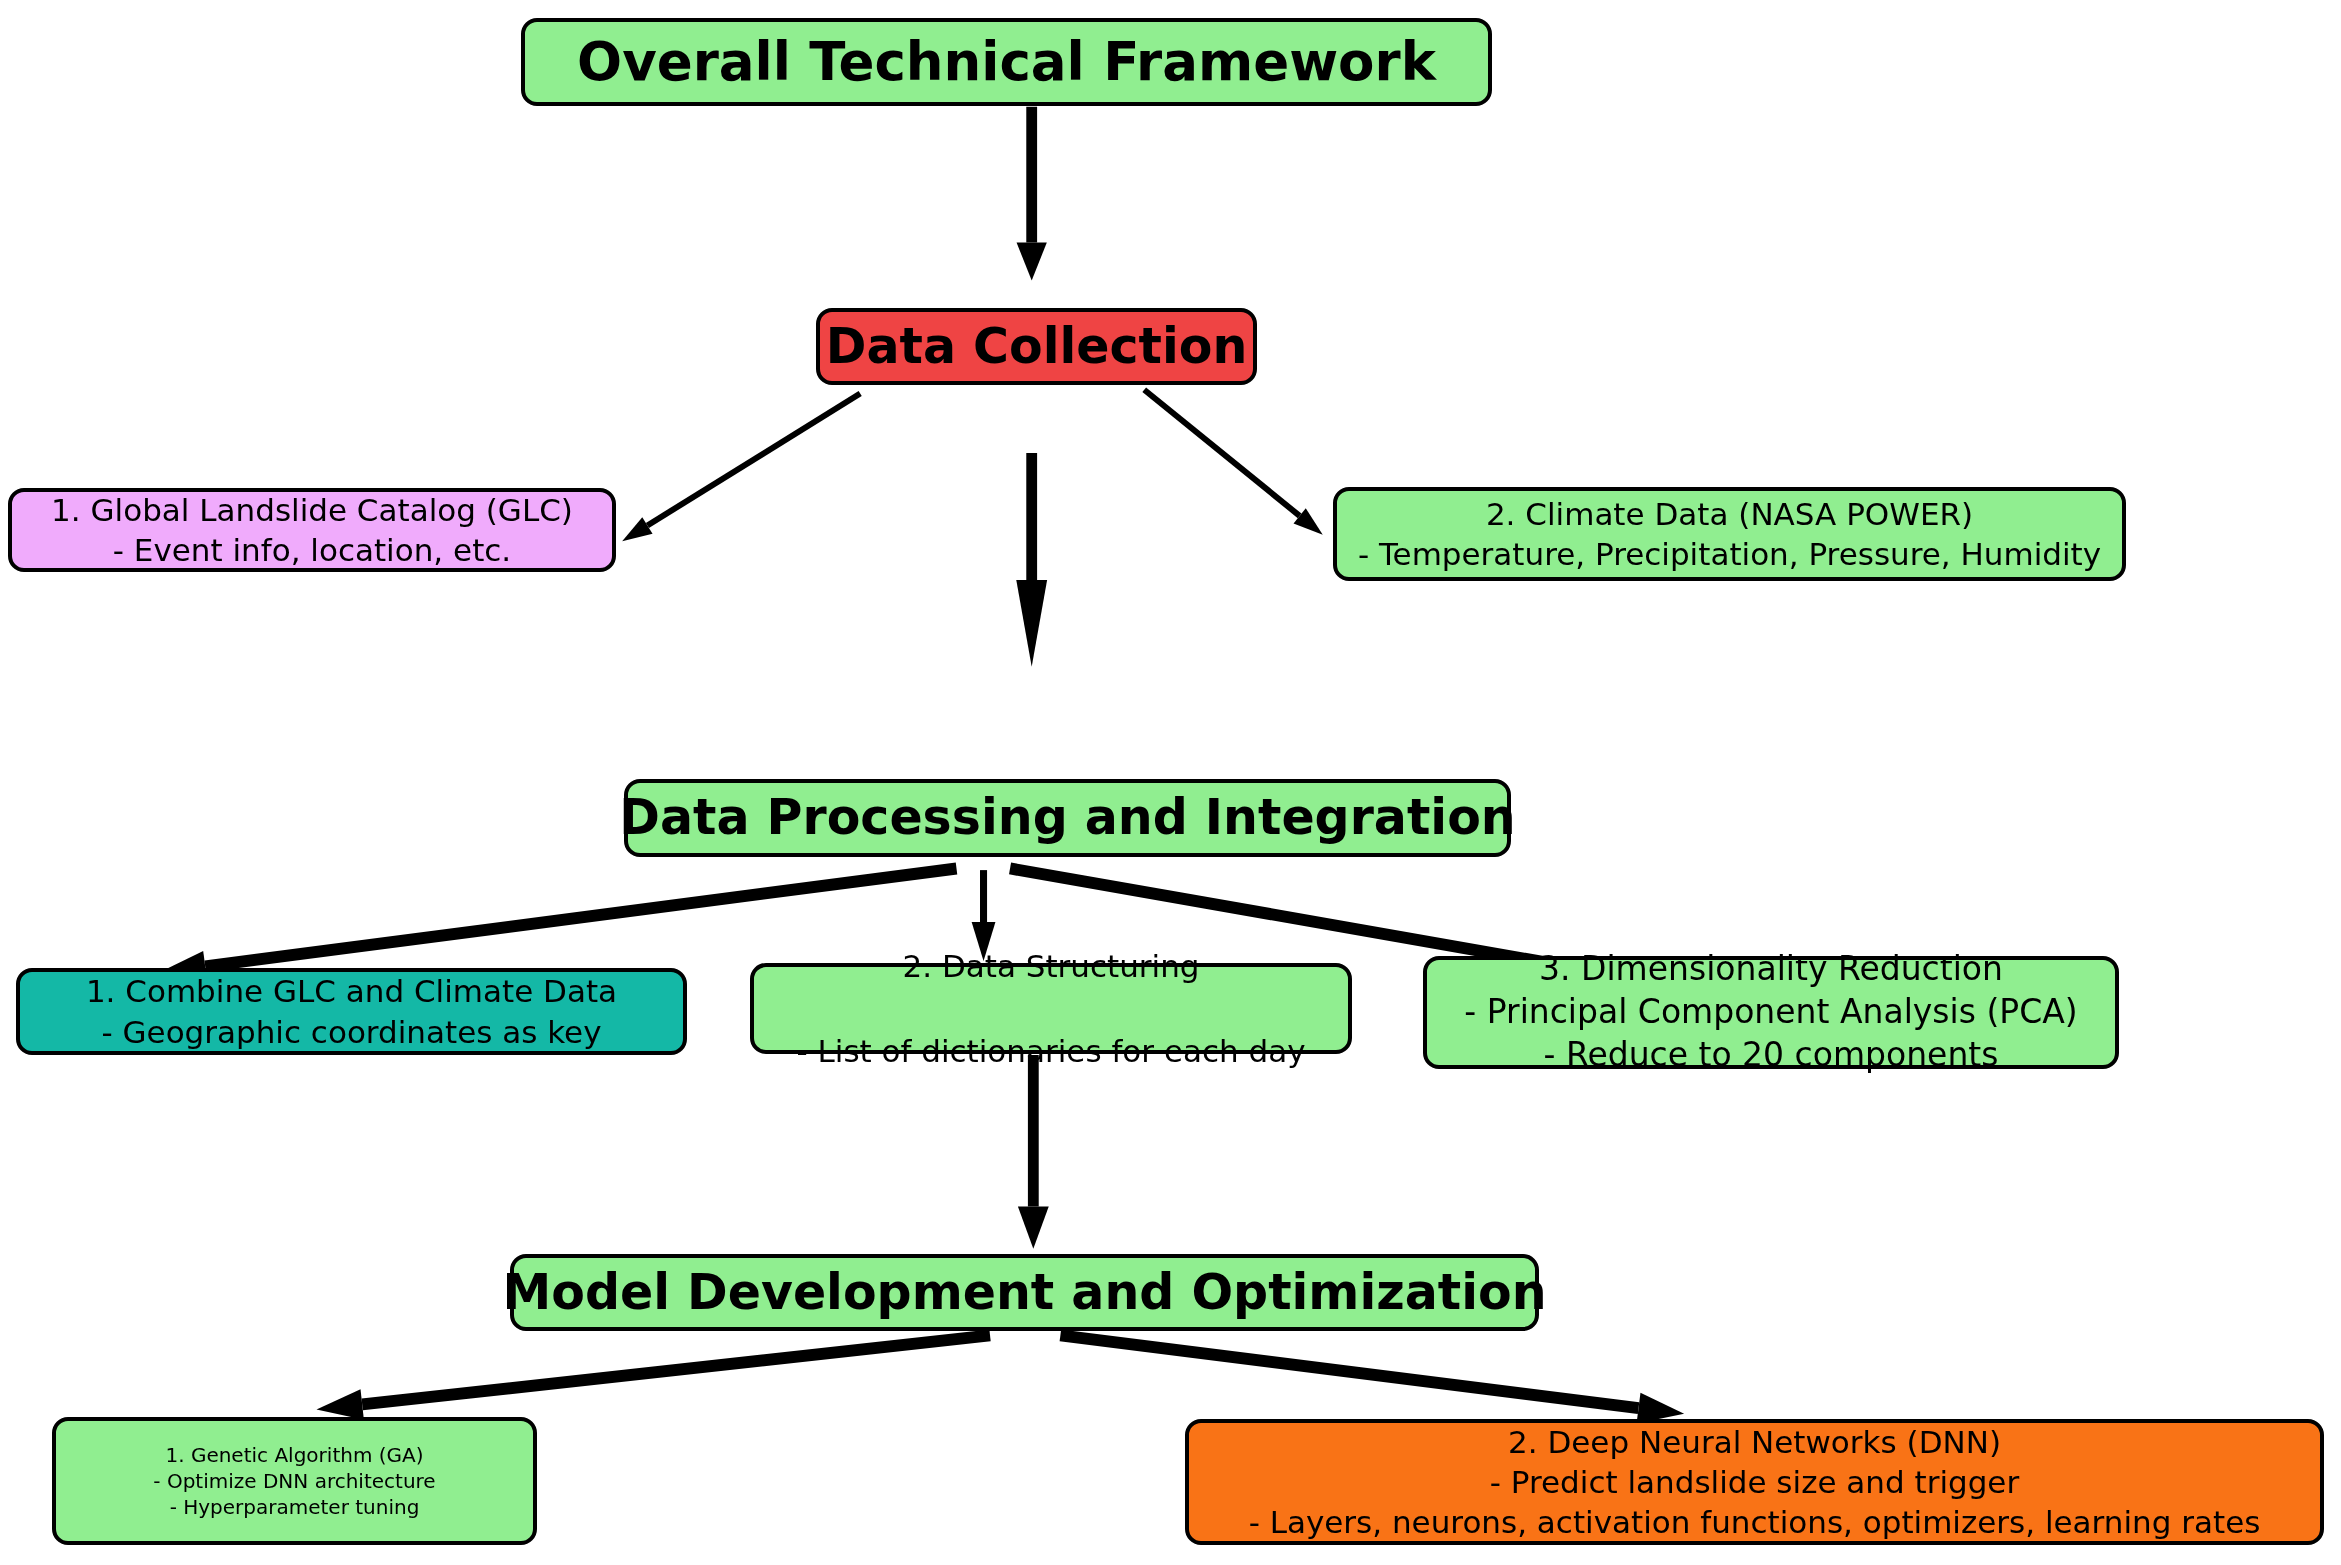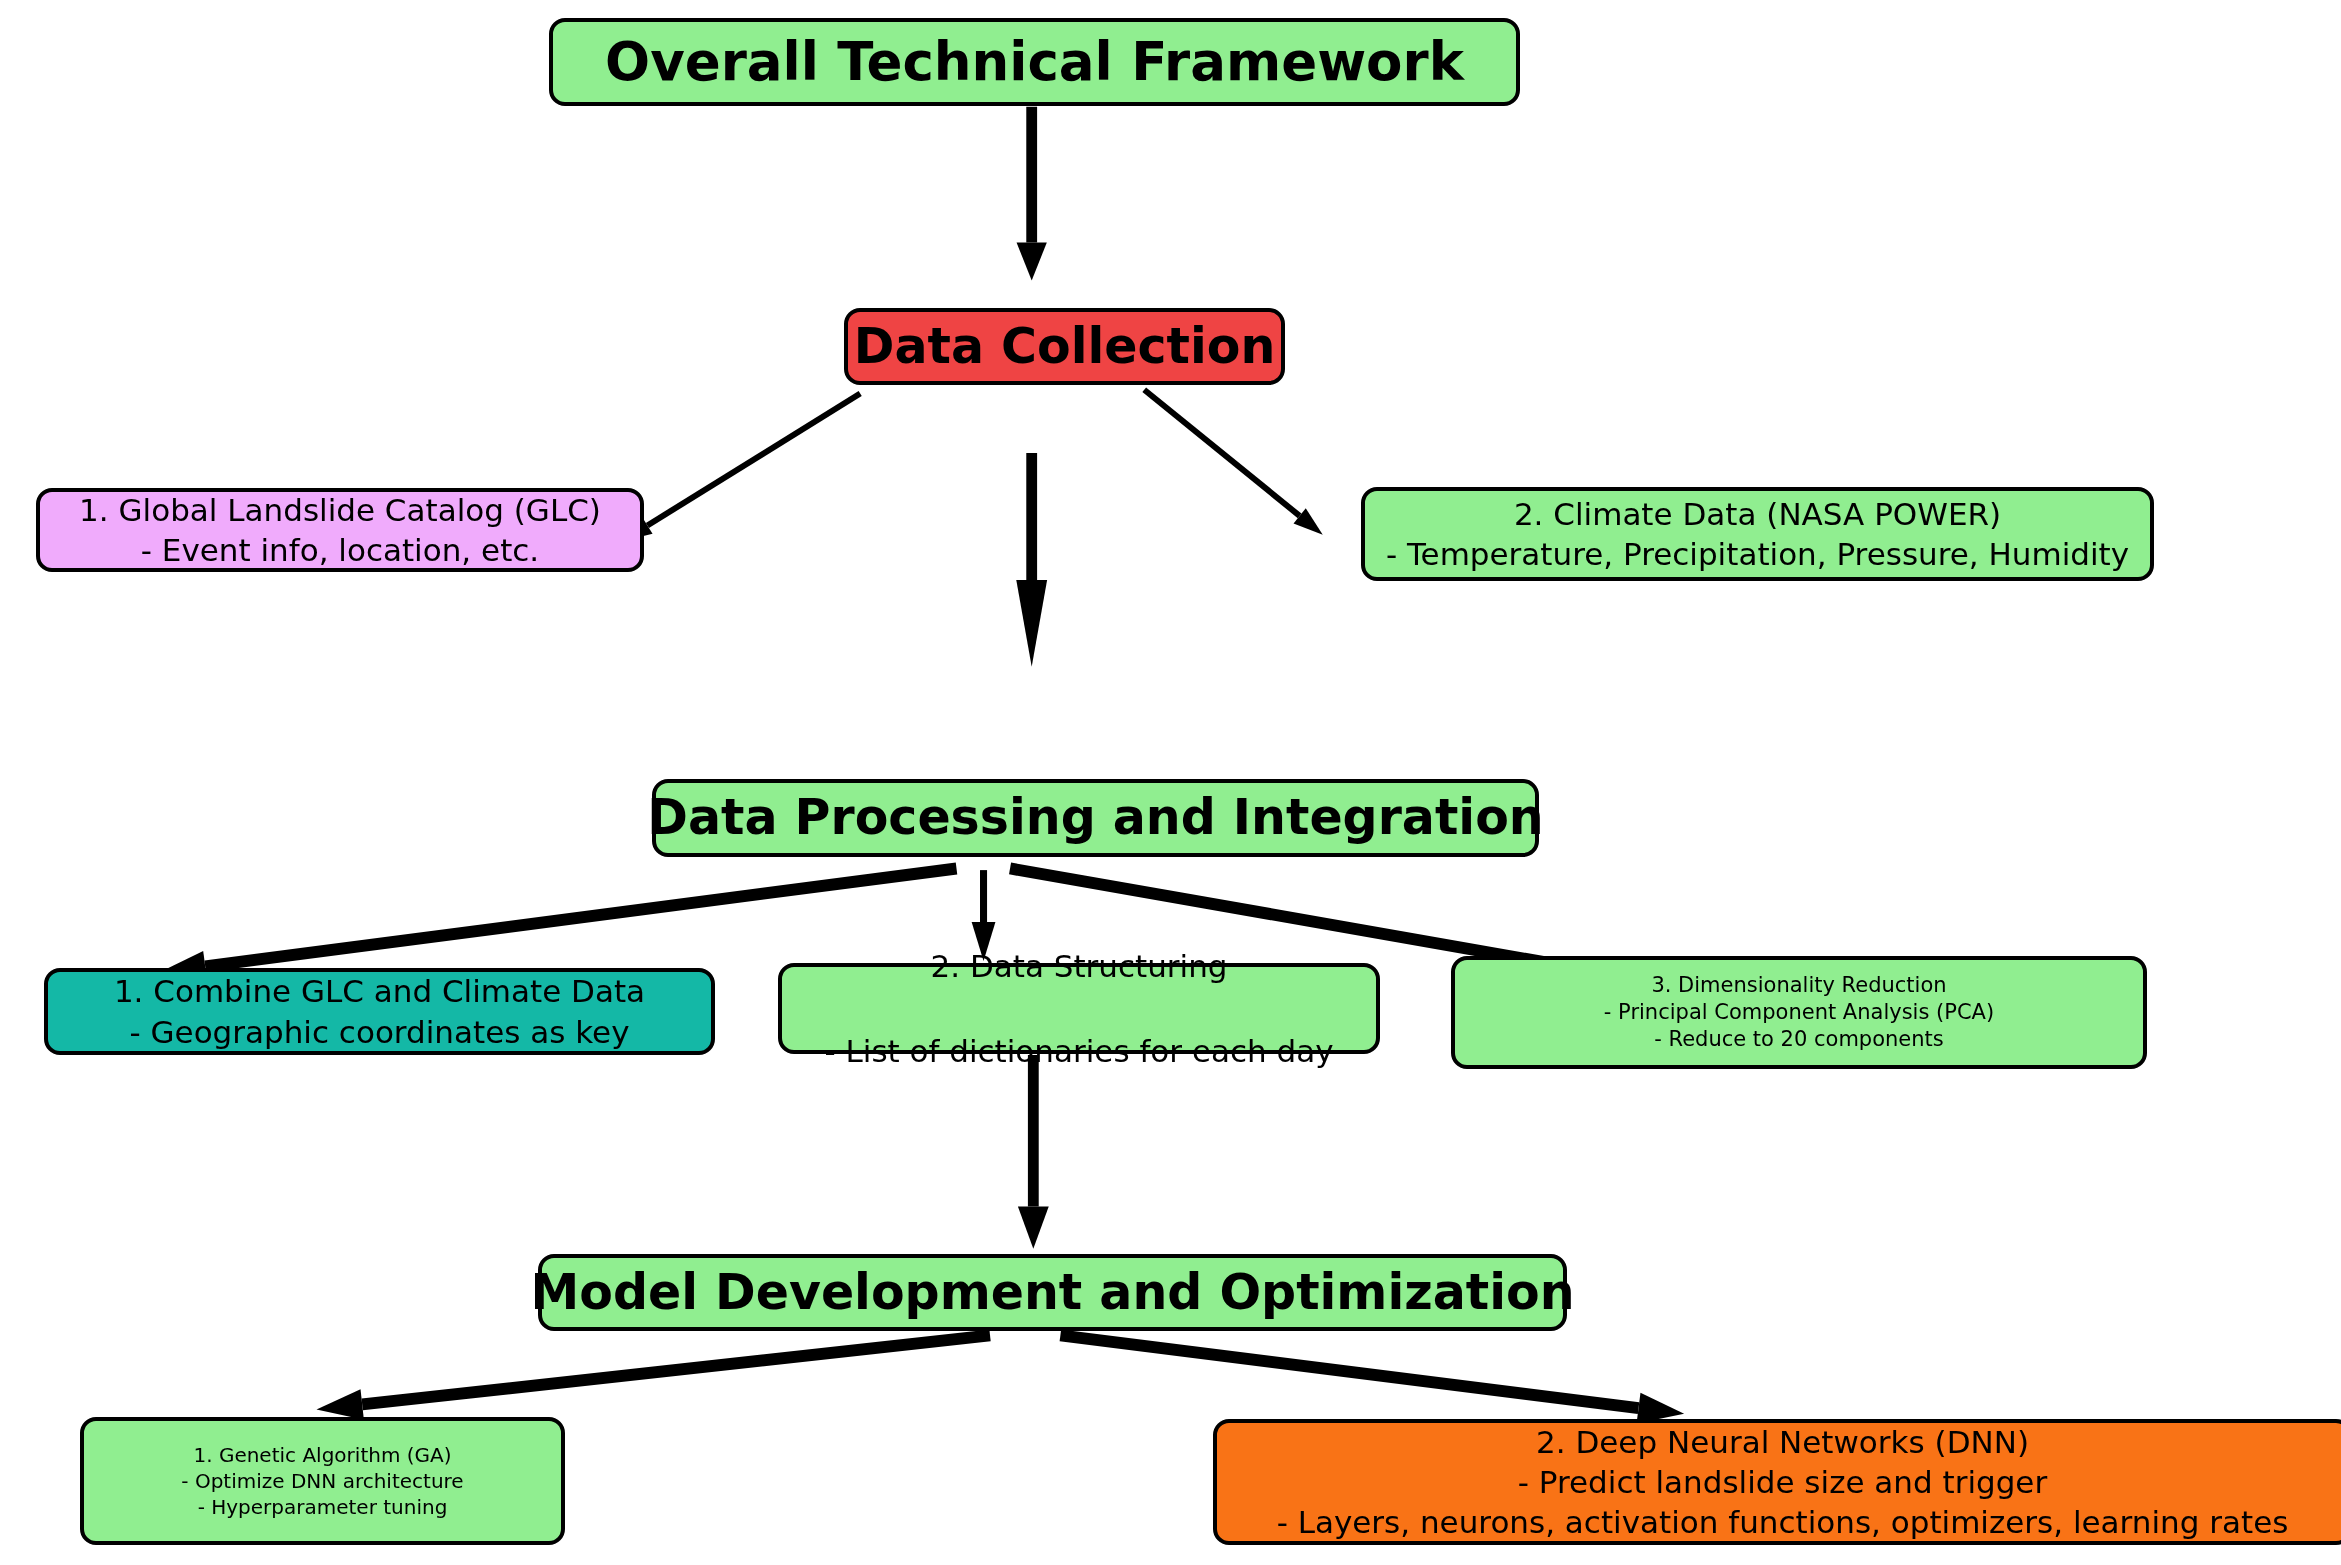--- a/index.html
+++ b/index.html
@@ -11,21 +11,20 @@
   #flowchart{position:absolute;left:0;top:0;width:2342px;height:1566px;}
   .node{
     position:absolute;
     box-sizing:border-box;
     border:4.3px solid #000;
     border-radius:16px;
     display:flex;flex-direction:column;
     justify-content:center;align-items:center;
     text-align:center;color:#000;
     line-height:1.3;
-    margin-left:28px;
   }
   .node.header{font-weight:bold;}
   .node .line{white-space:nowrap;}
   #arrows-layer{position:absolute;left:0;top:0;pointer-events:none;}
 </style>
 </head>
 <body style="background: rgb(255, 255, 255);">
 
 <div id="flowchart">
   <svg id="arrows-layer" width="2342" height="1566" viewBox="0 0 4329 2894" xmlns="http://www.w3.org/2000/svg">
@@ -88,21 +87,21 @@
       <div class="line">Data Processing and Integration</div>
     </div>
     <div class="node" style="left: 16px; top: 968px; width: 671px; height: 87px; font-size: 31px; background: #14b8a6; border-color: rgb(0, 0, 0);">
       <div class="line">1. Combine GLC and Climate Data</div>
       <div class="line">- Geographic coordinates as key</div>
     </div>
     <div class="node" style="left: 750px; top: 963px; width: 602px; height: 91px; font-size: 31px; background: rgb(144, 238, 144); border-color: rgb(0, 0, 0); gap: 44px;">
       <div class="line">2. Data Structuring</div>
       <div class="line">- List of dictionaries for each day</div>
     </div>
-    <div class="node" style="left: 1423px; top: 956px; width: 696px; height: 113px; font-size: 21px; background: rgb(144, 238, 144); border-color: rgb(0, 0, 0);">
+    <div class="node" style="left: 1423px; top: 956px; width: 696px; height: 113px; font-size: 33px; background: rgb(144, 238, 144); border-color: rgb(0, 0, 0);">
       <div class="line">3. Dimensionality Reduction</div>
       <div class="line">- Principal Component Analysis (PCA)</div>
       <div class="line">- Reduce to 20 components</div>
     </div>
     <div class="node header" style="left: 510px; top: 1254px; width: 1029px; height: 77px; font-size: 49px; background: rgb(144, 238, 144); border-color: rgb(0, 0, 0);">
       <div class="line">Model Development and Optimization</div>
     </div>
     <div class="node" style="left: 52px; top: 1417px; width: 485px; height: 128px; font-size: 20px; background: rgb(144, 238, 144); border-color: rgb(0, 0, 0);">
       <div class="line">1. Genetic Algorithm (GA)</div>
       <div class="line">- Optimize DNN architecture</div>

